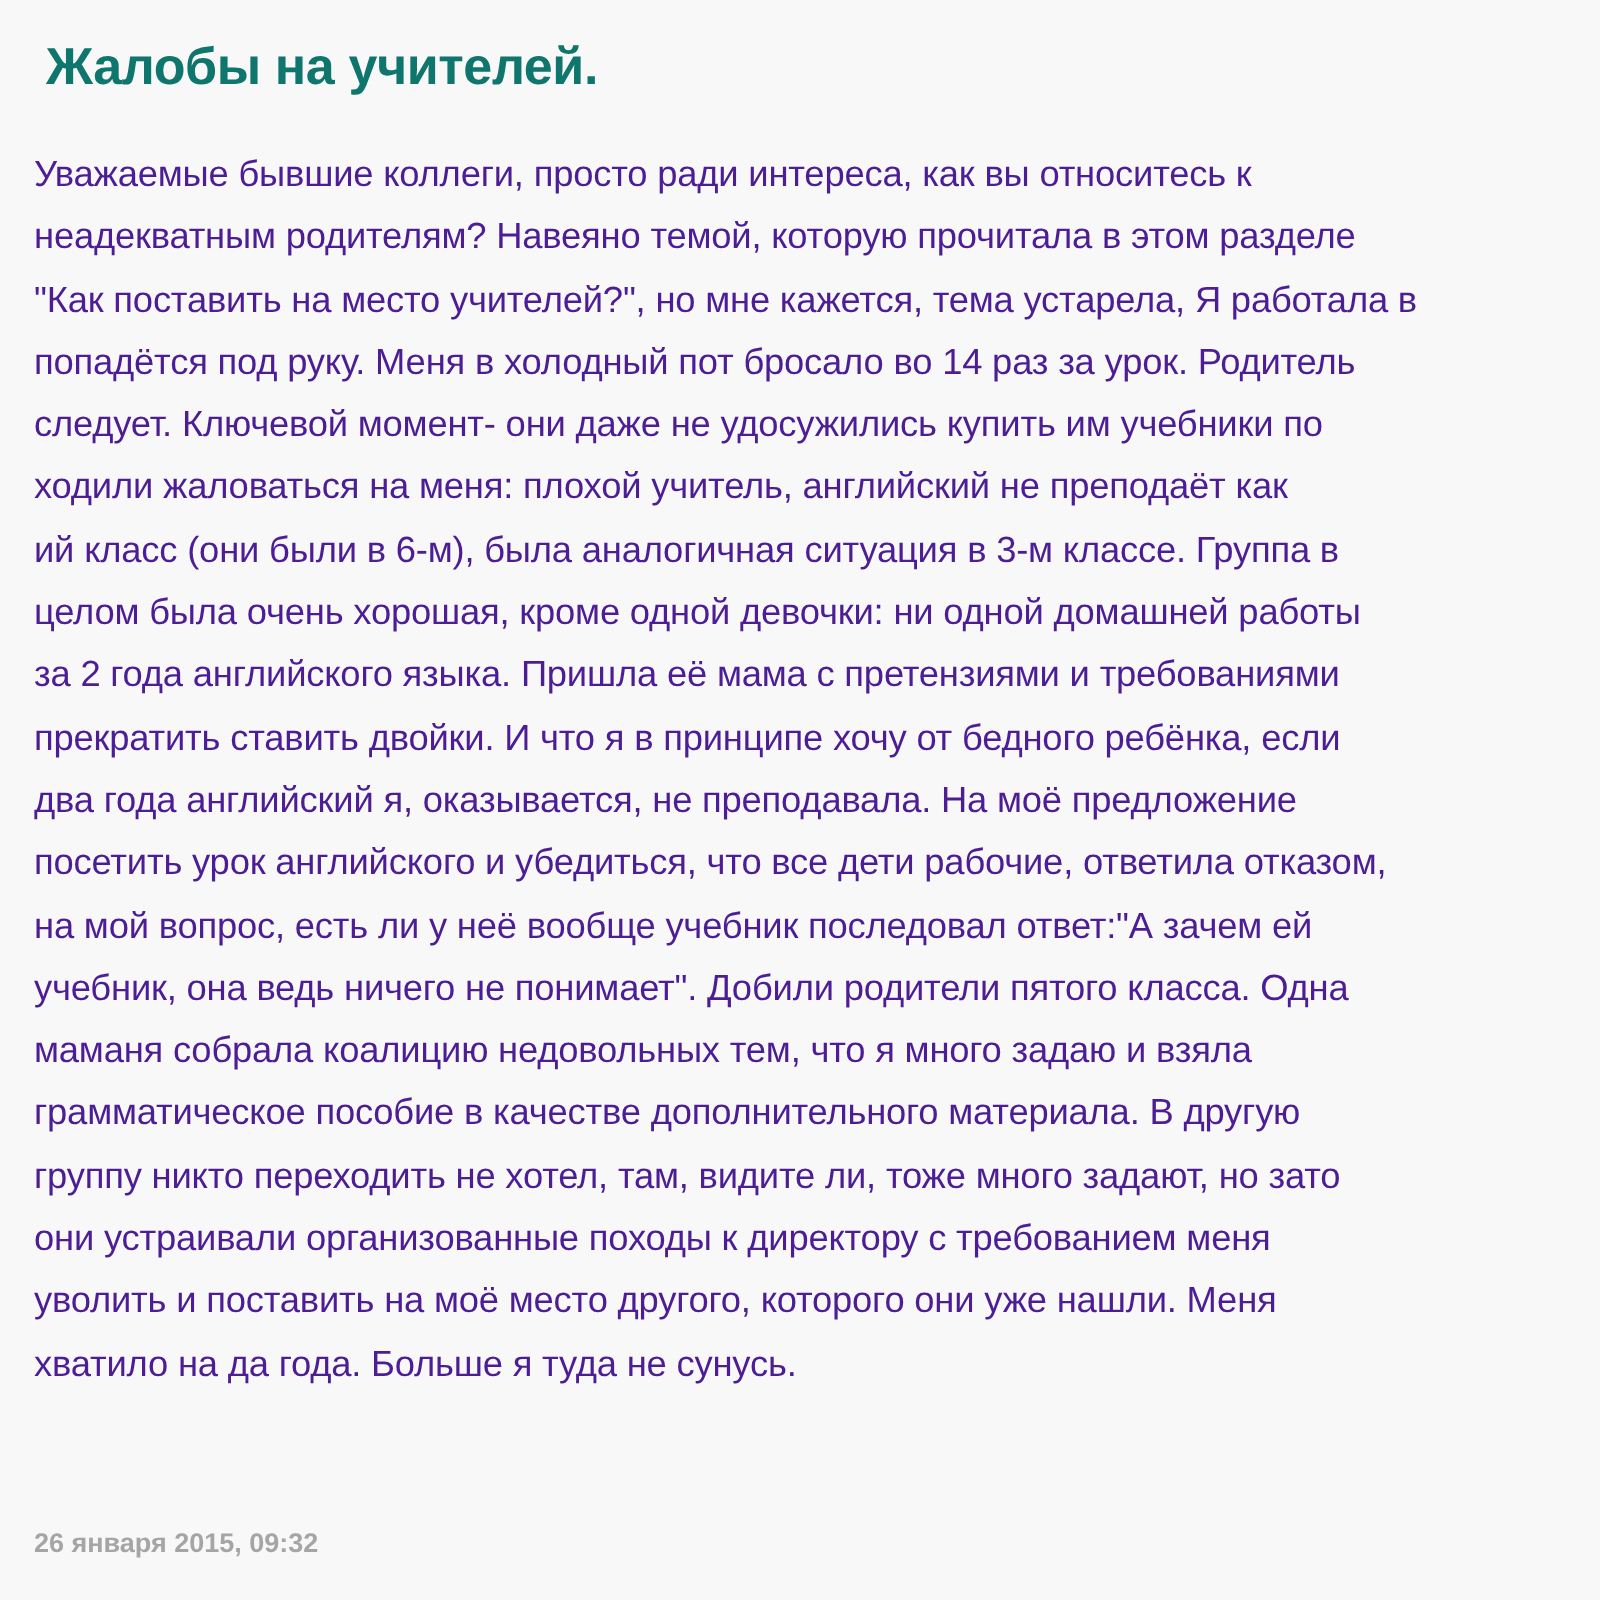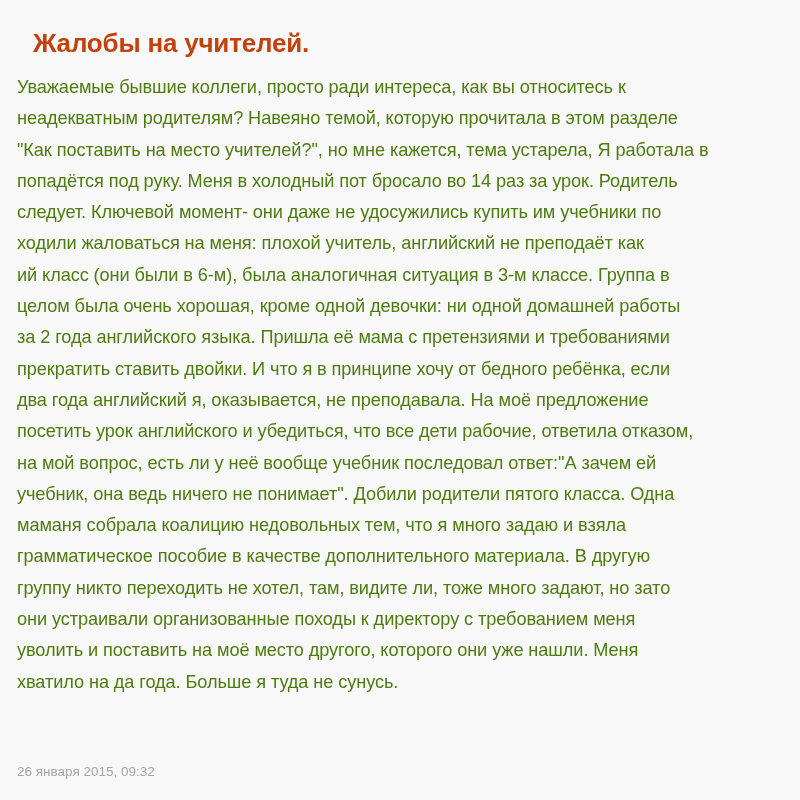--- a/index.html
+++ b/index.html
@@ -6,40 +6,40 @@
     body {
       width: 800px; height: 800px; overflow: hidden;
       background: #f8f8f8;
       font-family: "Liberation Sans", sans-serif;
     }
     .post {
       position: absolute; left: 0; top: 0; width: 800px; height: 800px;
     }
     .title {
       position: absolute; left: 17px; top: 12px;
-      margin: 16px;
+      margin: 6px;
       font-size: 26px; font-weight: bold;
-      color: #c2410c;
+      color: #0f766e;
       letter-spacing: -0.2px;
     }
     .body-text {
       position: absolute; left: 17px; top: 72px; width: 775px;
       margin: 0;
     }
     .line {
       display: block;
       font-size: 18.2px;
       line-height: 31.3px;
-      color: #4d7c0f;
+      color: #4c1d95;
       white-space: nowrap;
       letter-spacing: -0.1px;
     }
     .timestamp {
       position: absolute; left: 17px; top: 764px;
-      font-size: 13.5px; color: #a5a5a5;
+      font-size: 13.5px; color: #a5a5a5; font-weight: bold;
     }
   </style>
 </head>
 <body>
 
 <article class="post">
   <h1 class="title">Жалобы на учителей.</h1>
 
   <div class="body-text">
     <span class="line">Уважаемые бывшие коллеги, просто ради интереса, как вы относитесь к</span>

